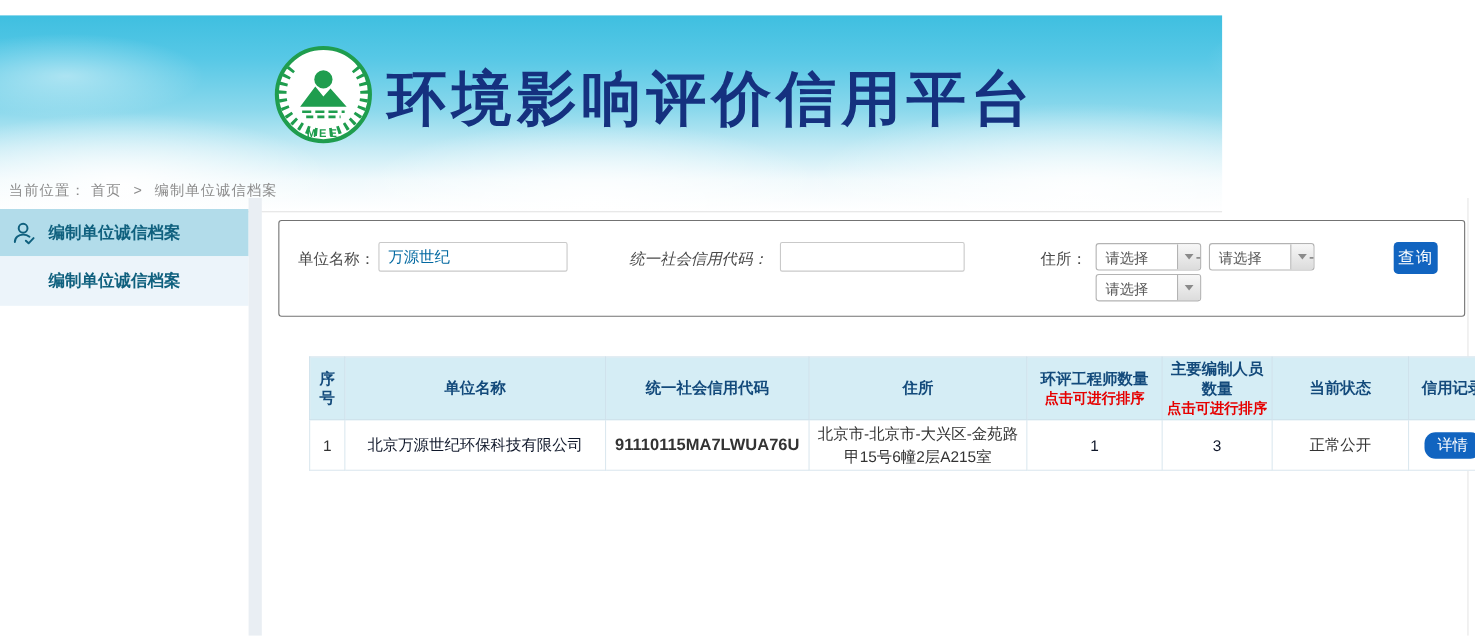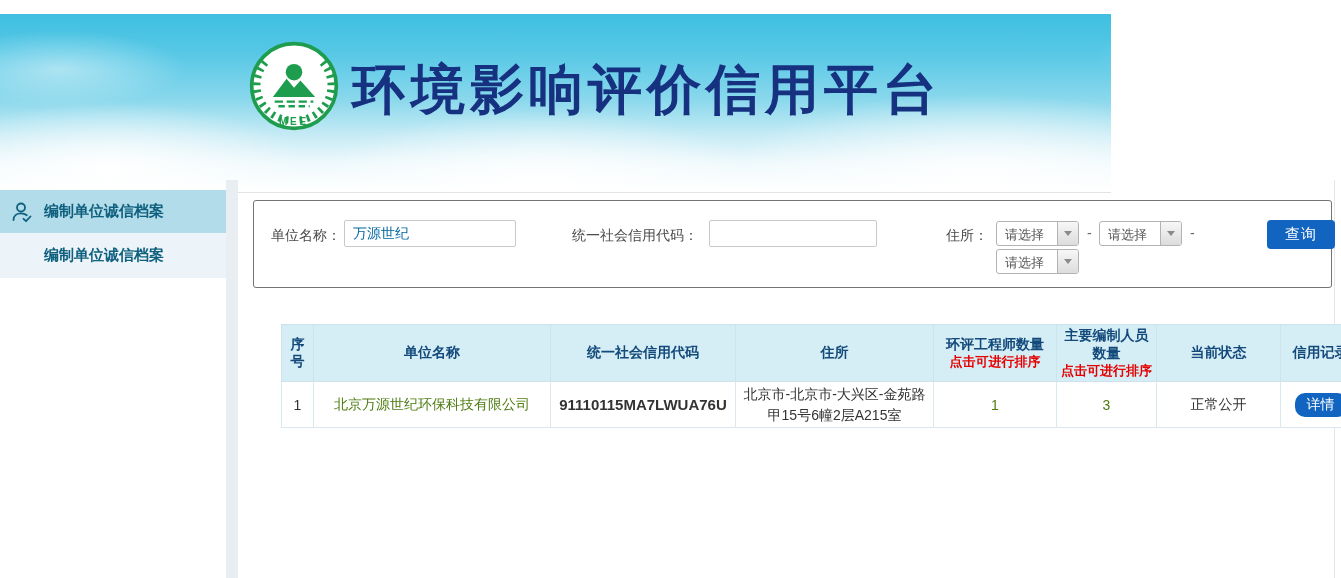--- a/index.html
+++ b/index.html
@@ -63,33 +63,33 @@
   .search-panel {
     position:absolute; left:253px; top:200px; width:1079px; height:88px;
     background:#fff; border:1px solid #737373; border-radius:3px;
   }
   .fld-label { position:absolute; font-size:14px; color:#4a4a4a; white-space:nowrap; }
   .txt-input {
     position:absolute; height:27px; border:1px solid #c9c9c9; border-radius:2px;
     font-size:14px; color:#0369a1; padding:0 8px; font-family:inherit;
   }
   .combo {
-    position:absolute; width:83px; height:25px; border:1px solid #b3b3b3; border-radius:3px;
+    position:absolute; width:96px; height:25px; border:1px solid #b3b3b3; border-radius:3px;
     background:#fff; display:flex; overflow:hidden; cursor:pointer;
   }
   .combo-text { flex:1; font-size:13px; color:#555; padding:4px 0 0 8px; }
   .combo-btn {
     width:21px; border-left:1px solid #b3b3b3;
     background:linear-gradient(#f7f7f7,#dcdcdc);
     display:flex; align-items:center; justify-content:center;
   }
   .tri { width:0; height:0; border-left:4px solid transparent; border-right:4px solid transparent; border-top:5px solid #8a8a8a; }
   .dash { position:absolute; font-size:14px; color:#666; }
   .query-btn {
-    position:absolute; left:1013px; top:19px; width:68px; height:29px;
+    position:absolute; left:1013px; top:19px; width:40px; height:29px;
     background:#1164c0; color:#fff; border:none; border-radius:4px;
     font-size:15px; font-family:inherit; cursor:pointer; letter-spacing:1px;
   }
 
   
   .results-table {
     position:absolute; left:253px; top:324px; width:1079px;
     border-collapse:collapse; table-layout:fixed; font-size:14px;
     background:#fff;
     margin-left:28px;
@@ -97,21 +97,21 @@
   .results-table th {
     background:#d5edf5; color:#134a7b; font-weight:bold;
     border:1px solid #cfe2ec; height:42px; text-align:center; padding:2px;
     line-height:1.25;
   }
   .results-table td {
     border:1px solid #dce8ef; height:46px; text-align:center; color:#333;
     padding:2px 5px;
   }
   .sort-hint { display:block; color:#e60000; font-size:13px; font-weight:bold; margin-top:1px; }
-  .cell-link { color:#4d7c0f; text-decoration:none; cursor:pointer; }
+  .cell-link { color:#0f172a; text-decoration:none; cursor:pointer; }
   .code-cell { font-size:15px; color:#444;font-weight:bold; }
   .addr-cell { font-size:14px; line-height:1.45; }
   .detail-btn {
     background:#1164c0; color:#fff; border:none; border-radius:10px;
     padding:3px 12px; font-size:14px; font-family:inherit; cursor:pointer;
   }
 </style>
 </head>
 <body>
 
@@ -123,20 +123,26 @@
       <path d="M56,87 A38,38 0 0 0 80,23" fill="none" stroke="#1f9d4e" stroke-width="8" stroke-dasharray="3 5"></path>
       <circle cx="50" cy="35" r="9" fill="#1f9d4e"></circle>
       <path d="M27,62 L42,42 L50,52 L57,44 L73,62 Z" fill="#1f9d4e"></path>
       <path d="M29,67 H71" stroke="#1f9d4e" stroke-width="2.5" stroke-dasharray="9 4"></path>
       <path d="M33,72 H67" stroke="#1f9d4e" stroke-width="2.5" stroke-dasharray="7 4"></path>
       <text x="50" y="92" text-anchor="middle" font-size="11" font-weight="bold" fill="#1f9d4e" letter-spacing="3">MEE</text>
     </svg>
   </div>
   <div class="site-title">环境影响评价信用平台</div>
 
+  <div class="breadcrumb">
+    <span>当前位置：</span>
+    <a>首页</a>
+    <span class="sep">&gt;</span>
+    <span>编制单位诚信档案</span>
+  </div>
 </header>
 
 <div class="sidebar-header">
   <span class="uicon">
     <svg viewBox="0 0 24 24" width="24" height="24" fill="none" stroke="#0f607e" stroke-width="1.8" stroke-linecap="round" stroke-linejoin="round">
       <circle cx="11" cy="7.5" r="4"></circle>
       <path d="M3.5,20 C3.5,15.5 7.2,13.3 11,13.3 C13.2,13.3 15.3,14 16.8,15.2"></path>
       <path d="M13.5,18.8 L16,21.2 L20.5,16.5"></path>
     </svg>
   </span>
@@ -145,21 +151,21 @@
 <div class="sidebar-item">
   <span>编制单位诚信档案</span>
 </div>
 <div class="v-divider"></div>
 <div class="right-edge"></div>
 
 <section class="search-panel">
   <span class="fld-label" style="left:17px; top:26px;">单位名称：</span>
   <input class="txt-input" style="left: 90px; top: 19px; width: 172px;" value="万源世纪">
 
-  <span class="fld-label" style="left:318px; top:26px;">统一社会信用代码：</span>
+  <span class="fld-label" style="left:318px; top:26px;font-style:italic;">统一社会信用代码：</span>
   <input class="txt-input" style="left: 455px; top: 19px; width: 168px;" value="">
 
   <span class="fld-label" style="left:692px; top:26px;">住所：</span>
 
   <div class="combo" style="left:742px; top:20px;">
     <span class="combo-text">请选择</span>
     <span class="combo-btn">
         <i class="tri"></i>
       </span>
   </div>

